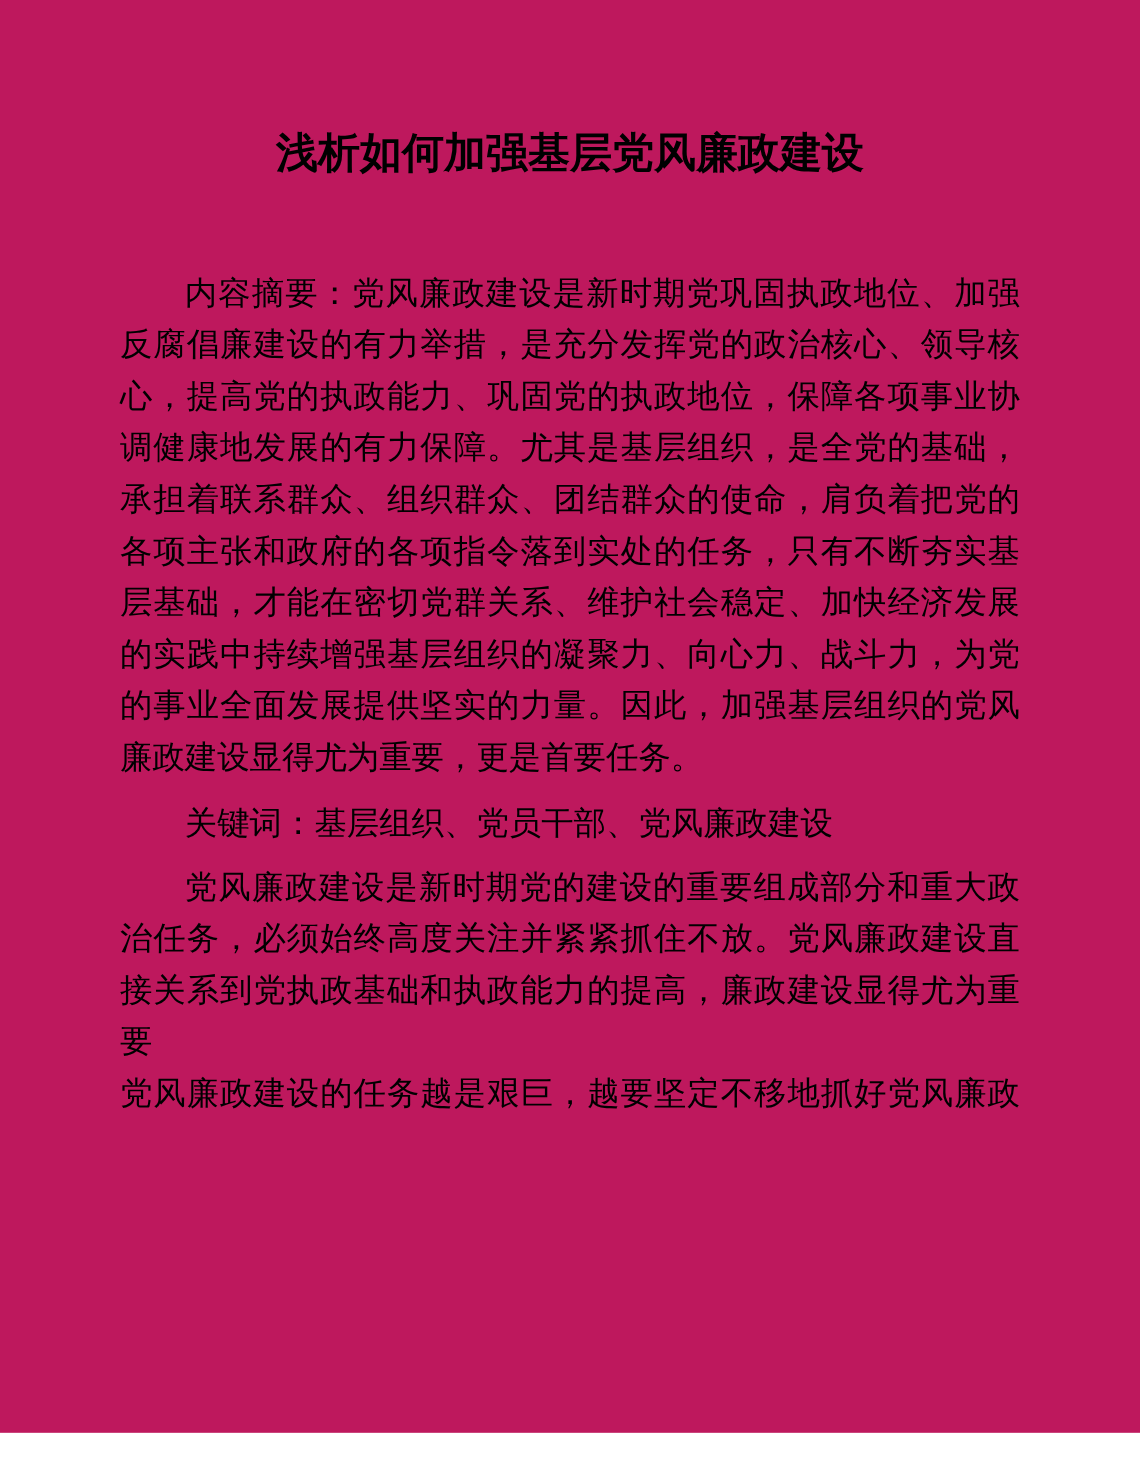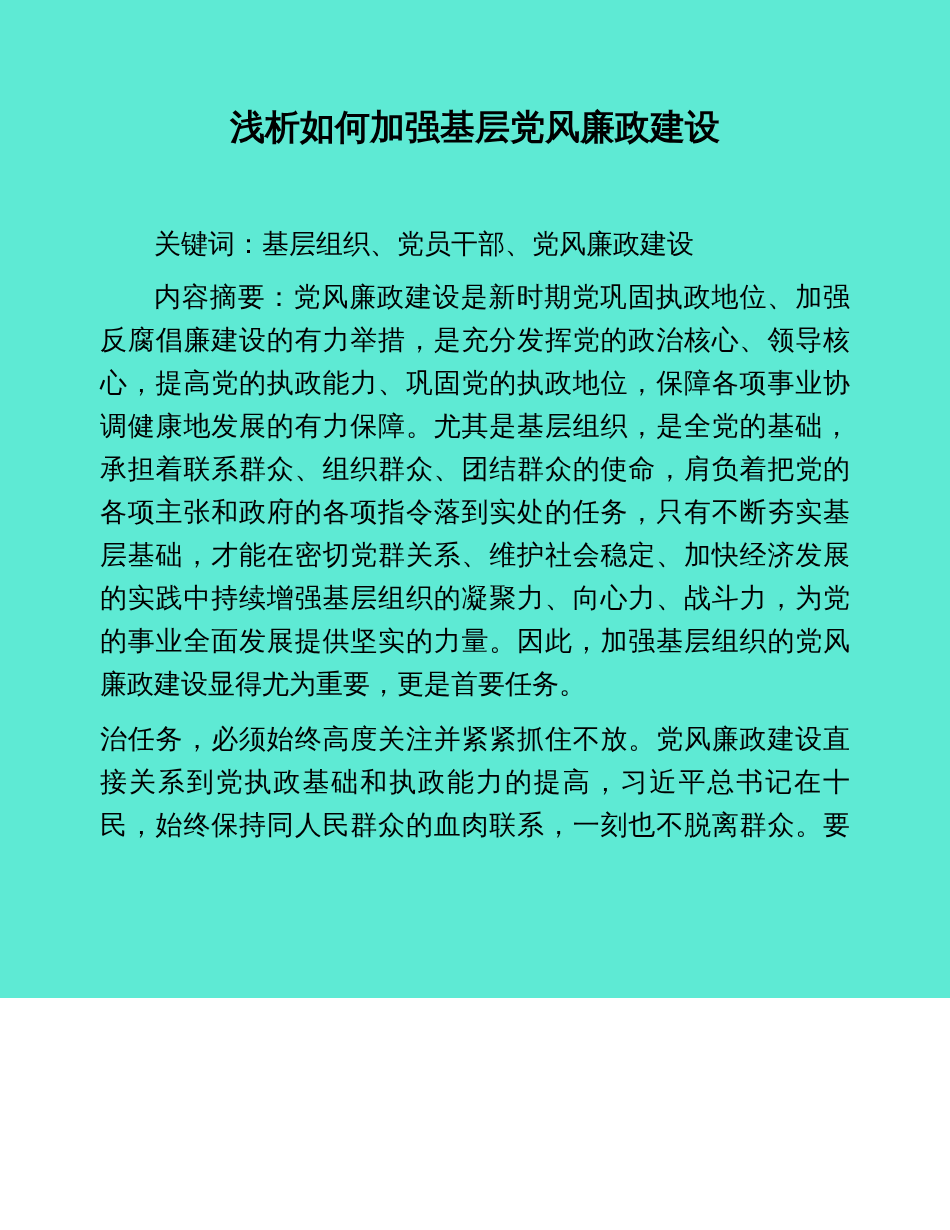--- a/index.html
+++ b/index.html
@@ -8,24 +8,24 @@
   }
   body {
     width: 950px;
     height: 1230px;
     background: #ffffff;
     color: #000000;
     font-family: "Liberation Serif", "DejaVu Serif", serif;
   }
   .page {
     width: 950px;
-    height: 998px;
+    height: 1194px;
     box-sizing: border-box;
     padding: 103px 100px 0 100px;
-    background: #5eead4;
+    background: #be185d;
     overflow: hidden;
   }
   .doc-title {
     margin: 0 0 70px 0;
     font-size: 35px;
     font-weight: bold;
     line-height: 50px;
     text-align: center;
     letter-spacing: 0;
   }
@@ -50,34 +50,35 @@
   .line.no-stretch {
     text-align-last: left;
   }
 </style>
 </head>
 <body style="background: rgb(255, 255, 255); color: rgb(0, 0, 0);">
 
 <div class="page">
   <h1 class="doc-title">浅析如何加强基层党风廉政建设</h1>
   <div class="paragraphs">
-      <div class="paragraph para-keywords">
-        <div class="line first no-stretch">关键词：基层组织、党员干部、党风廉政建设</div>
-      </div>
       <div class="paragraph para-abstract">
         <div class="line first">内容摘要：党风廉政建设是新时期党巩固执政地位、加强</div>
         <div class="line">反腐倡廉建设的有力举措，是充分发挥党的政治核心、领导核</div>
         <div class="line">心，提高党的执政能力、巩固党的执政地位，保障各项事业协</div>
         <div class="line">调健康地发展的有力保障。尤其是基层组织，是全党的基础，</div>
         <div class="line">承担着联系群众、组织群众、团结群众的使命，肩负着把党的</div>
         <div class="line">各项主张和政府的各项指令落到实处的任务，只有不断夯实基</div>
         <div class="line">层基础，才能在密切党群关系、维护社会稳定、加快经济发展</div>
         <div class="line">的实践中持续增强基层组织的凝聚力、向心力、战斗力，为党</div>
         <div class="line">的事业全面发展提供坚实的力量。因此，加强基层组织的党风</div>
         <div class="line no-stretch">廉政建设显得尤为重要，更是首要任务。</div>
       </div>
+      <div class="paragraph para-keywords">
+        <div class="line first no-stretch">关键词：基层组织、党员干部、党风廉政建设</div>
+      </div>
       <div class="paragraph para-body">
+        <div class="line first">党风廉政建设是新时期党的建设的重要组成部分和重大政</div>
         <div class="line">治任务，必须始终高度关注并紧紧抓住不放。党风廉政建设直</div>
-        <div class="line">接关系到党执政基础和执政能力的提高，习近平总书记在十</div>
-        <div class="line">民，始终保持同人民群众的血肉联系，一刻也不脱离群众。要</div>
+        <div class="line">接关系到党执政基础和执政能力的提高，廉政建设显得尤为重要</div>
+        <div class="line">党风廉政建设的任务越是艰巨，越要坚定不移地抓好党风廉政</div>
       </div>
     </div>
 </div>
 
 </body></html>

